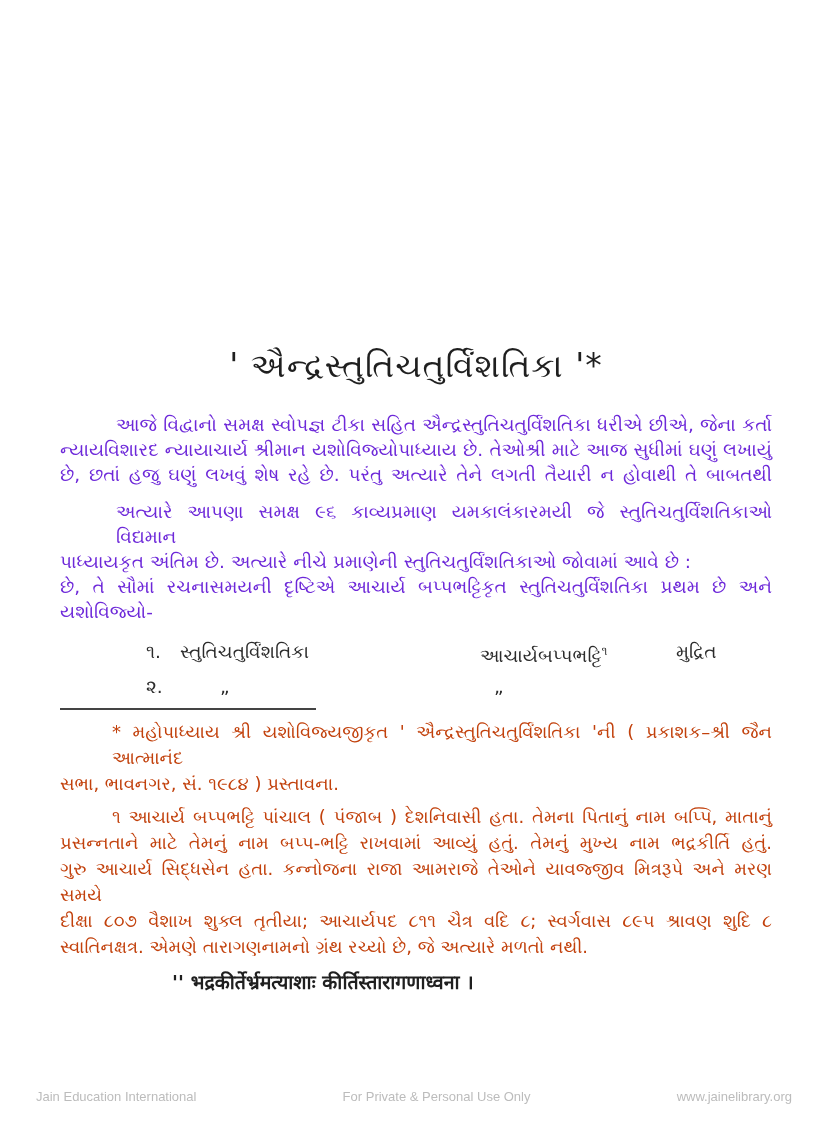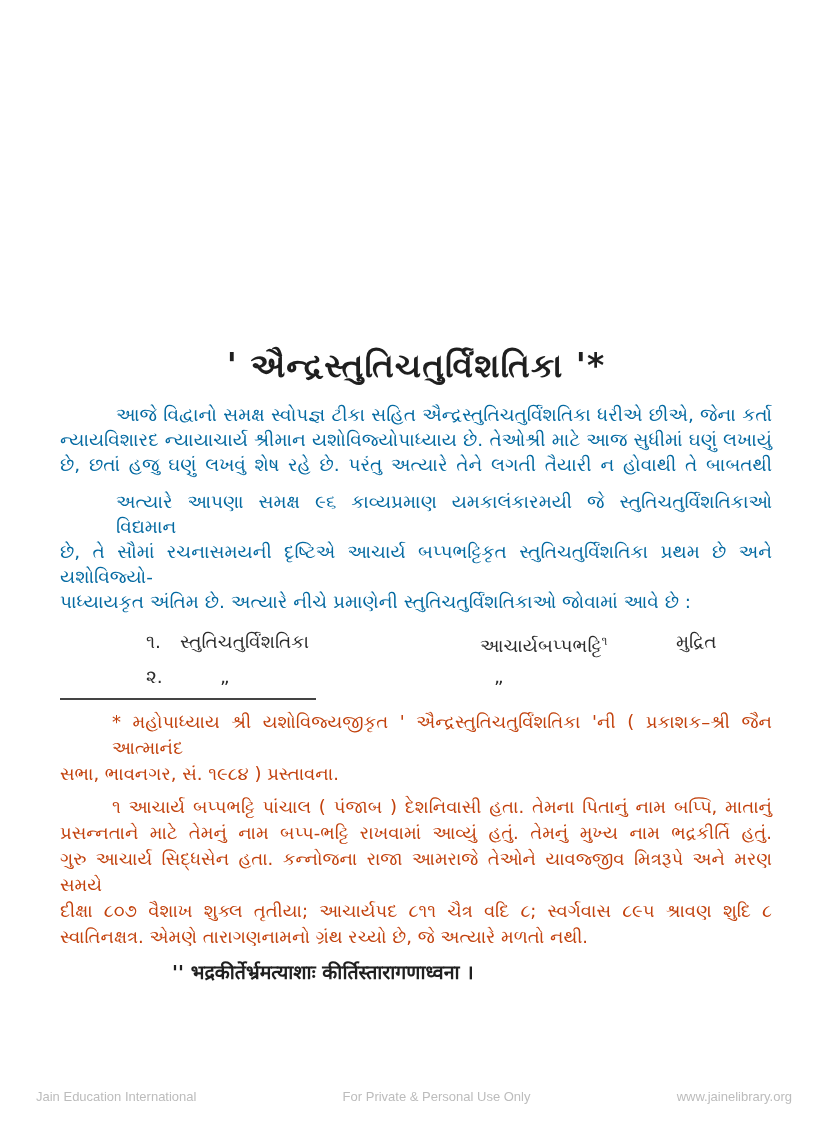--- a/index.html
+++ b/index.html
@@ -13,32 +13,32 @@
     overflow:hidden;
   }
   .content {
     position:absolute;
     left:60px; top:346px;
     width:712px;
   }
   .title {
     text-align:center;
     font-size:33px;
-    font-weight:bold;
+    font-weight:normal;
     color:#1f1f1f;
     letter-spacing:1px;
-    margin-bottom:16px;
+    margin-bottom:26px;
     white-space:nowrap;
   }
   .para { margin:0 0 12px 0; }
   .bline {
     font-size:18.5px;
     line-height:25px;
     text-align:justify;
-    color:#0369a1;
+    color:#6d28d9;
   }
   .jlast { text-align-last:justify; }
   .first { padding-left:56px; }
 
   .list { margin:4px 0 6px 0; }
   .list-row {
     display:grid;
     grid-template-columns:34px 300px 196px 1fr;
     padding-left:86px;
     font-size:18.5px;
@@ -90,22 +90,22 @@
     <div class="title">' ઐન્દ્રસ્તુતિચતુર્વિંશતિકા '*</div>
 
     <div class="para">
       <div class="bline jlast first">આજે વિદ્વાનો સમક્ષ સ્વોપજ્ઞ ટીકા સહિત ઐન્દ્રસ્તુતિચતુર્વિંશતિકા ધરીએ છીએ, જેના કર્તા</div>
       <div class="bline jlast">ન્યાયવિશારદ ન્યાયાચાર્ય શ્રીમાન યશોવિજ્યોપાધ્યાય છે. તેઓશ્રી માટે આજ સુધીમાં ઘણું લખાયું</div>
       <div class="bline jlast">છે, છતાં હજુ ઘણું લખવું શેષ રહે છે. પરંતુ અત્યારે તેને લગતી તૈયારી ન હોવાથી તે બાબતથી</div>
     </div>
 
     <div class="para">
       <div class="bline jlast first">અત્યારે આપણા સમક્ષ ૯૬ કાવ્યપ્રમાણ યમકાલંકારમયી જે સ્તુતિચતુર્વિંશતિકાઓ વિદ્યમાન</div>
+      <div class="bline">પાધ્યાયકૃત અંતિમ છે. અત્યારે નીચે પ્રમાણેની સ્તુતિચતુર્વિંશતિકાઓ જોવામાં આવે છે :</div>
       <div class="bline jlast">છે, તે સૌમાં રચનાસમયની દૃષ્ટિએ આચાર્ય બપ્પભટ્ટિકૃત સ્તુતિચતુર્વિંશતિકા પ્રથમ છે અને યશોવિજ્યો-</div>
-      <div class="bline">પાધ્યાયકૃત અંતિમ છે. અત્યારે નીચે પ્રમાણેની સ્તુતિચતુર્વિંશતિકાઓ જોવામાં આવે છે :</div>
     </div>
 
     <div class="list">
       <div class="list-row">
         <span class="num">૧.</span>
         <span class="ltitle">સ્તુતિચતુર્વિંશતિકા</span>
         <span class="author"><span>આચાર્યબપ્પભટ્ટિ</span><sup>૧</sup></span>
         <span class="status">મુદ્રિત</span>
       </div>
       <div class="list-row">

